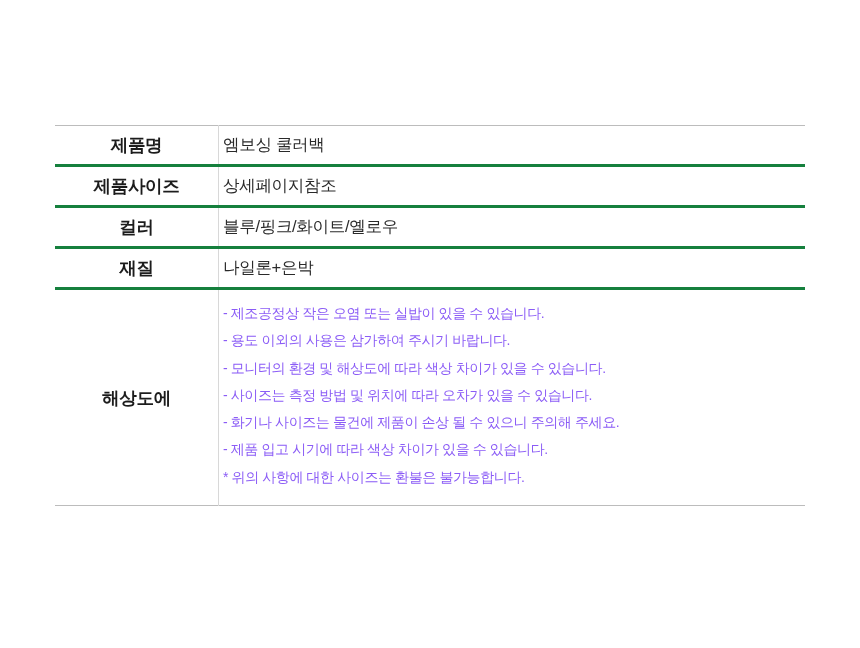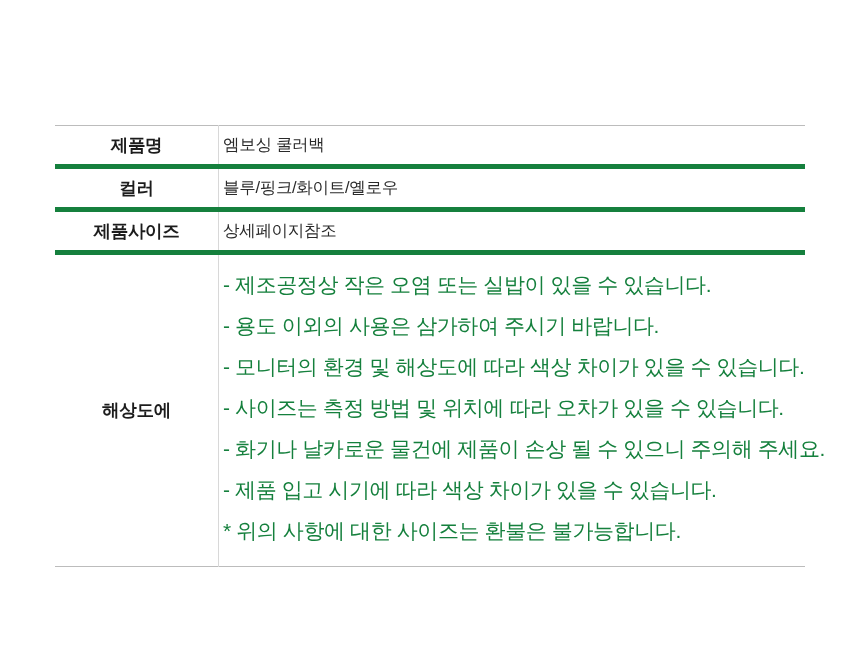--- a/index.html
+++ b/index.html
@@ -22,21 +22,21 @@
   }
   .spec-table {
     position: absolute;
     left: 55px;
     top: 125px;
     width: 750px;
     border-collapse: collapse;
     table-layout: fixed;
   }
   .spec-table tr {
-    border-bottom: 5px solid #15803d;
+    border-bottom: 3px solid #15803d;
   }
   .spec-table tr:first-child {
     border-top: 1px solid #bcbcbc;
   }
   .spec-table tr:last-child {
     border-bottom: 1px solid #bcbcbc;
   }
   .spec-table td {
     padding: 0;
     vertical-align: middle;
@@ -65,54 +65,58 @@
     padding-top: 10px;
     padding-bottom: 14px;
     vertical-align: top;
   }
   .notice-list {
     margin: 0;
     padding: 0;
     list-style: none;
   }
   .notice-list li {
-    font-size: 21px;
+    font-size: 14px;
     line-height: 1.95;
-    color: #15803d;
+    color: #8b5cf6;
     letter-spacing: -0.4px;
     white-space: nowrap;
   }
 </style>
 </head>
 <body>
 
 <div class="page">
   <table class="spec-table">
     <tbody>
       <tr>
         <td class="label">제품명</td>
         <td class="value">엠보싱 쿨러백</td>
       </tr>
       <tr>
+        <td class="label">제품사이즈</td>
+        <td class="value">상세페이지참조</td>
+      </tr>
+      <tr>
         <td class="label">컬러</td>
         <td class="value">블루/핑크/화이트/옐로우</td>
       </tr>
       <tr>
-        <td class="label">제품사이즈</td>
-        <td class="value">상세페이지참조</td>
+        <td class="label">재질</td>
+        <td class="value">나일론+은박</td>
       </tr>
       <tr class="notice-row">
         <td class="label">해상도에</td>
         <td class="value">
           <ul class="notice-list">
             <li>- 제조공정상 작은 오염 또는 실밥이 있을 수 있습니다.</li>
             <li>- 용도 이외의 사용은 삼가하여 주시기 바랍니다.</li>
             <li>- 모니터의 환경 및 해상도에 따라 색상 차이가 있을 수 있습니다.</li>
             <li>- 사이즈는 측정 방법 및 위치에 따라 오차가 있을 수 있습니다.</li>
-            <li>- 화기나 날카로운 물건에 제품이 손상 될 수 있으니 주의해 주세요.</li>
+            <li>- 화기나 사이즈는 물건에 제품이 손상 될 수 있으니 주의해 주세요.</li>
             <li>- 제품 입고 시기에 따라 색상 차이가 있을 수 있습니다.</li>
             <li>* 위의 사항에 대한 사이즈는 환불은 불가능합니다.</li>
           </ul>
         </td>
       </tr>
     </tbody>
   </table>
 </div>
 
 </body></html>

